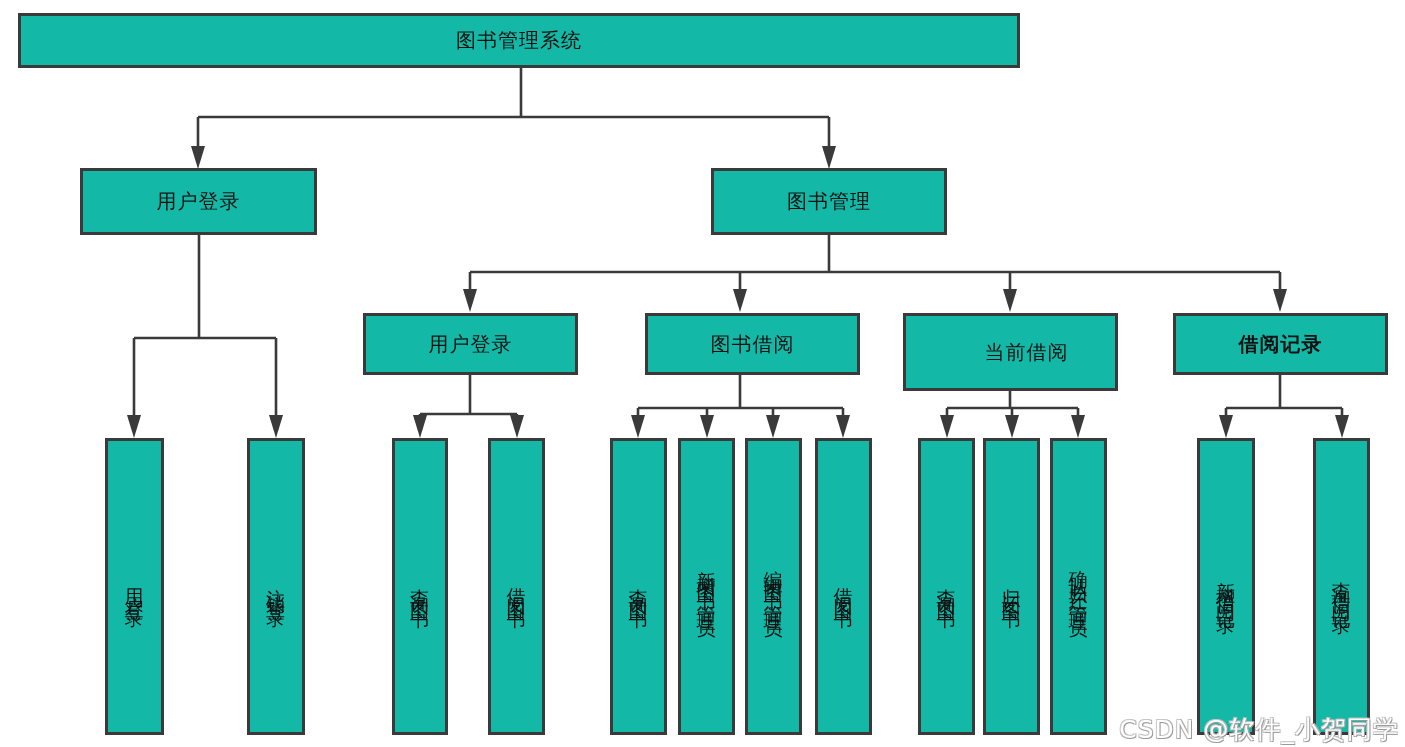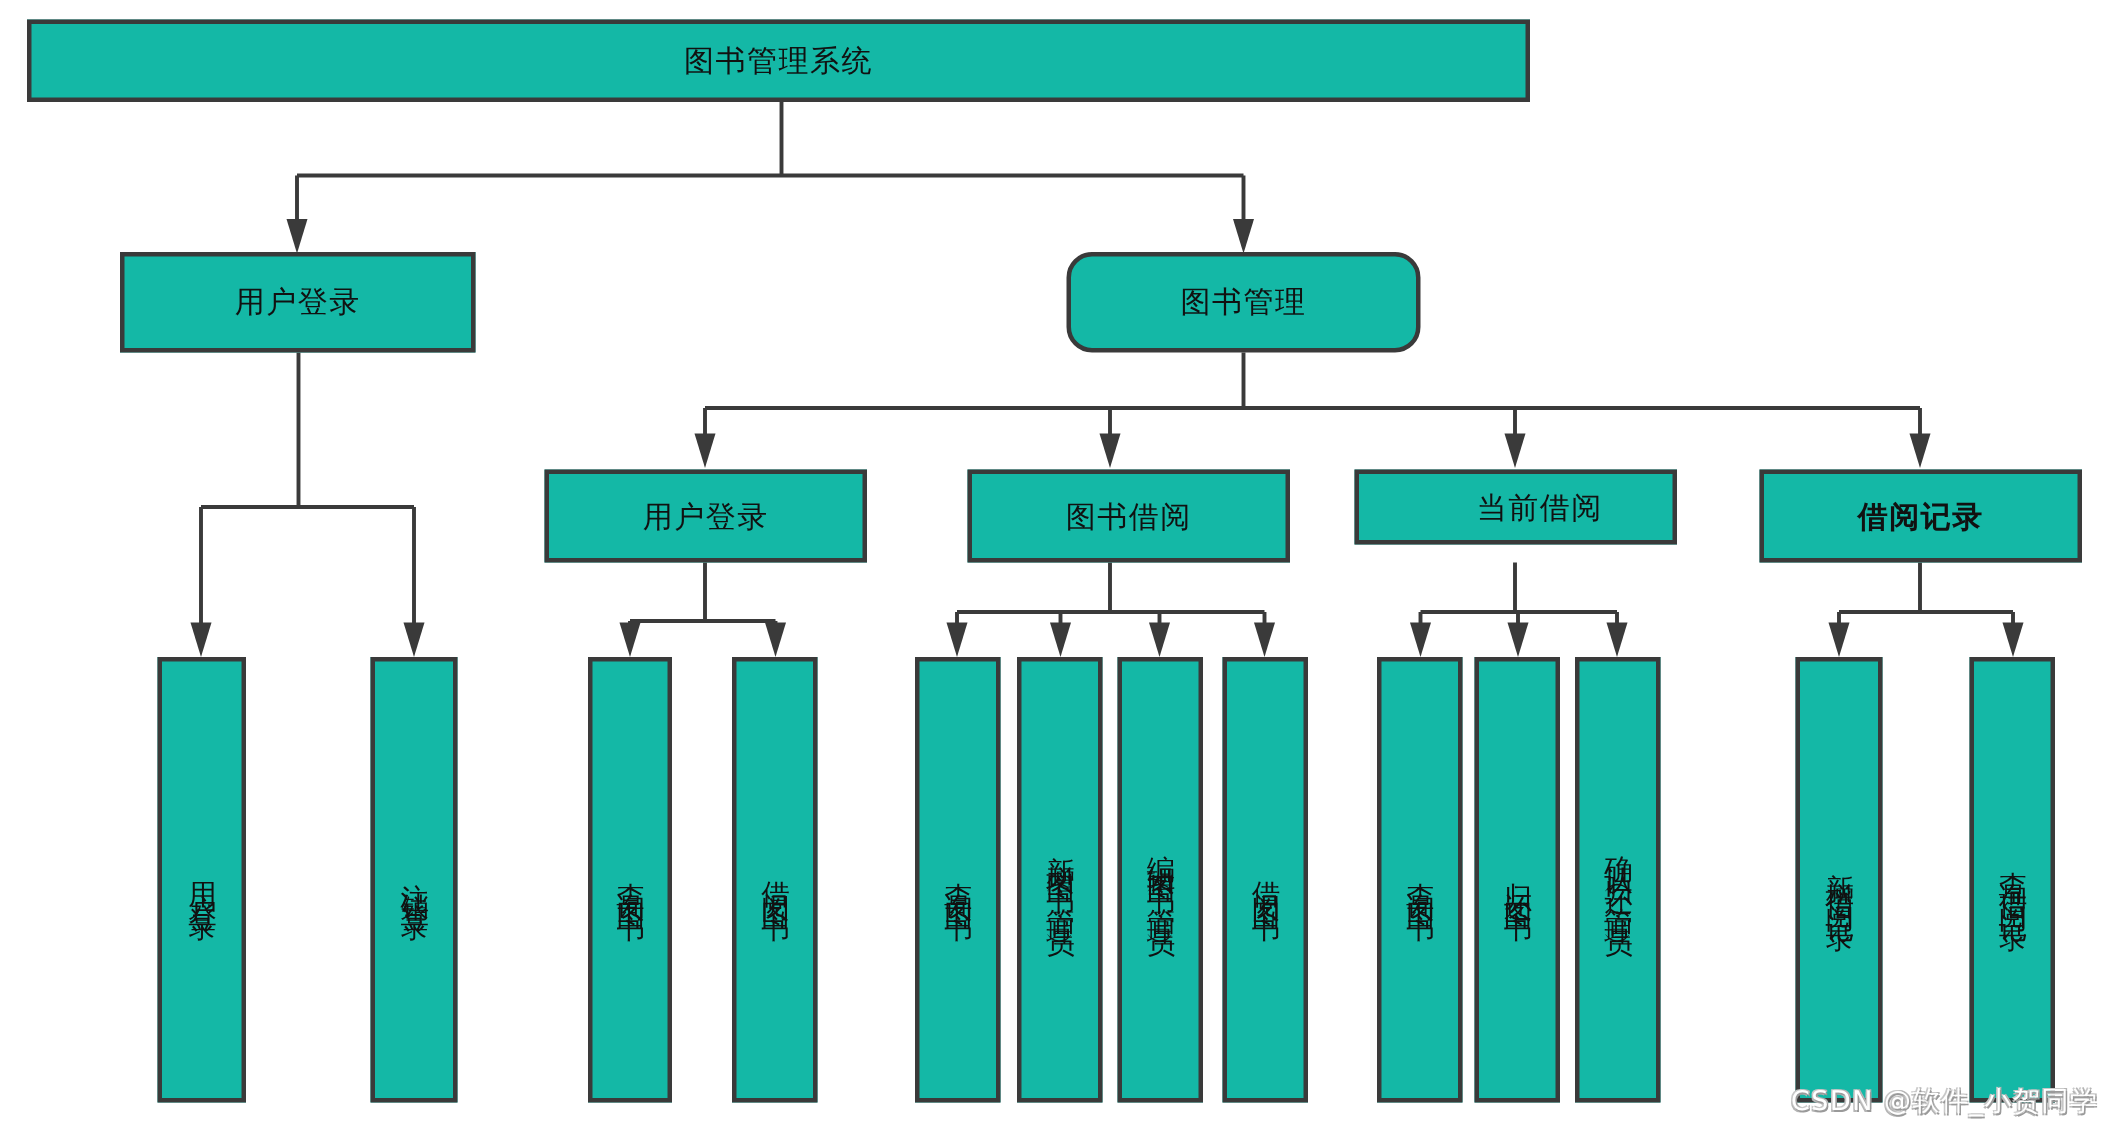--- a/index.html
+++ b/index.html
@@ -36,21 +36,21 @@
     writing-mode: vertical-rl;
     text-orientation: mixed;
     font-size: 19px;
     letter-spacing: 7px;
     line-height: 1.1;
   }
   #watermark {
     position: absolute;
     right: 6px;
     bottom: 1px;
-    font-size: 18px;
+    font-size: 25px;
     letter-spacing: 1px;
     color: #ffffff;
     text-shadow: 1px 1px 0 #9a9a9a, -1px -1px 0 #c9c9c9, 1px -1px 0 #b5b5b5, -1px 1px 0 #b5b5b5;
     z-index: 5;
     white-space: nowrap;
   }
 </style>
 </head>
 <body>
 
@@ -85,25 +85,25 @@
       <polygon points="1012,438 1005,415 1019,415"></polygon>
       <polygon points="1078,438 1071,415 1085,415"></polygon>
       <polygon points="1226,438 1219,415 1233,415"></polygon>
       <polygon points="1342,438 1335,415 1349,415"></polygon>
     </g>
   </svg>
 
   <div class="box h-box" style="left:18px; top:13px; width:1002px; height:55px;">图书管理系统</div>
 
   <div class="box h-box" style="left:80px; top:168px; width:237px; height:67px;">用户登录</div>
-  <div class="box h-box" style="left:711px; top:168px; width:236px; height:67px;border-radius:17px;">图书管理</div>
+  <div class="box h-box" style="left:711px; top:168px; width:236px; height:67px;">图书管理</div>
 
   <div class="box h-box" style="left:363px; top:313px; width:215px; height:62px;">用户登录</div>
   <div class="box h-box" style="left:633px; top:313px; width:215px; height:62px;margin-left:12px;">图书借阅</div>
-  <div class="box h-box" style="left:903px; top:313px; width:215px; height:50px;padding-left:32px;">当前借阅</div>
+  <div class="box h-box" style="left:903px; top:313px; width:215px; height:78px;padding-left:32px;">当前借阅</div>
   <div class="box h-box" style="left:1173px; top:313px; width:215px; height:62px;font-weight:bold;">借阅记录</div>
 
   <div class="box v-box" style="left:105px; top:438px; width:59px; height:297px;">用户登录</div>
   <div class="box v-box" style="left:247px; top:438px; width:58px; height:297px;">注销登录</div>
 
   <div class="box v-box" style="left:392px; top:438px; width:56px; height:297px;">查询图书</div>
   <div class="box v-box" style="left:488px; top:438px; width:57px; height:297px;">借阅图书</div>
 
   <div class="box v-box" style="left:610px; top:438px; width:57px; height:297px;">查询图书</div>
   <div class="box v-box" style="left:678px; top:438px; width:57px; height:297px;">新增图书（管理员）</div>

